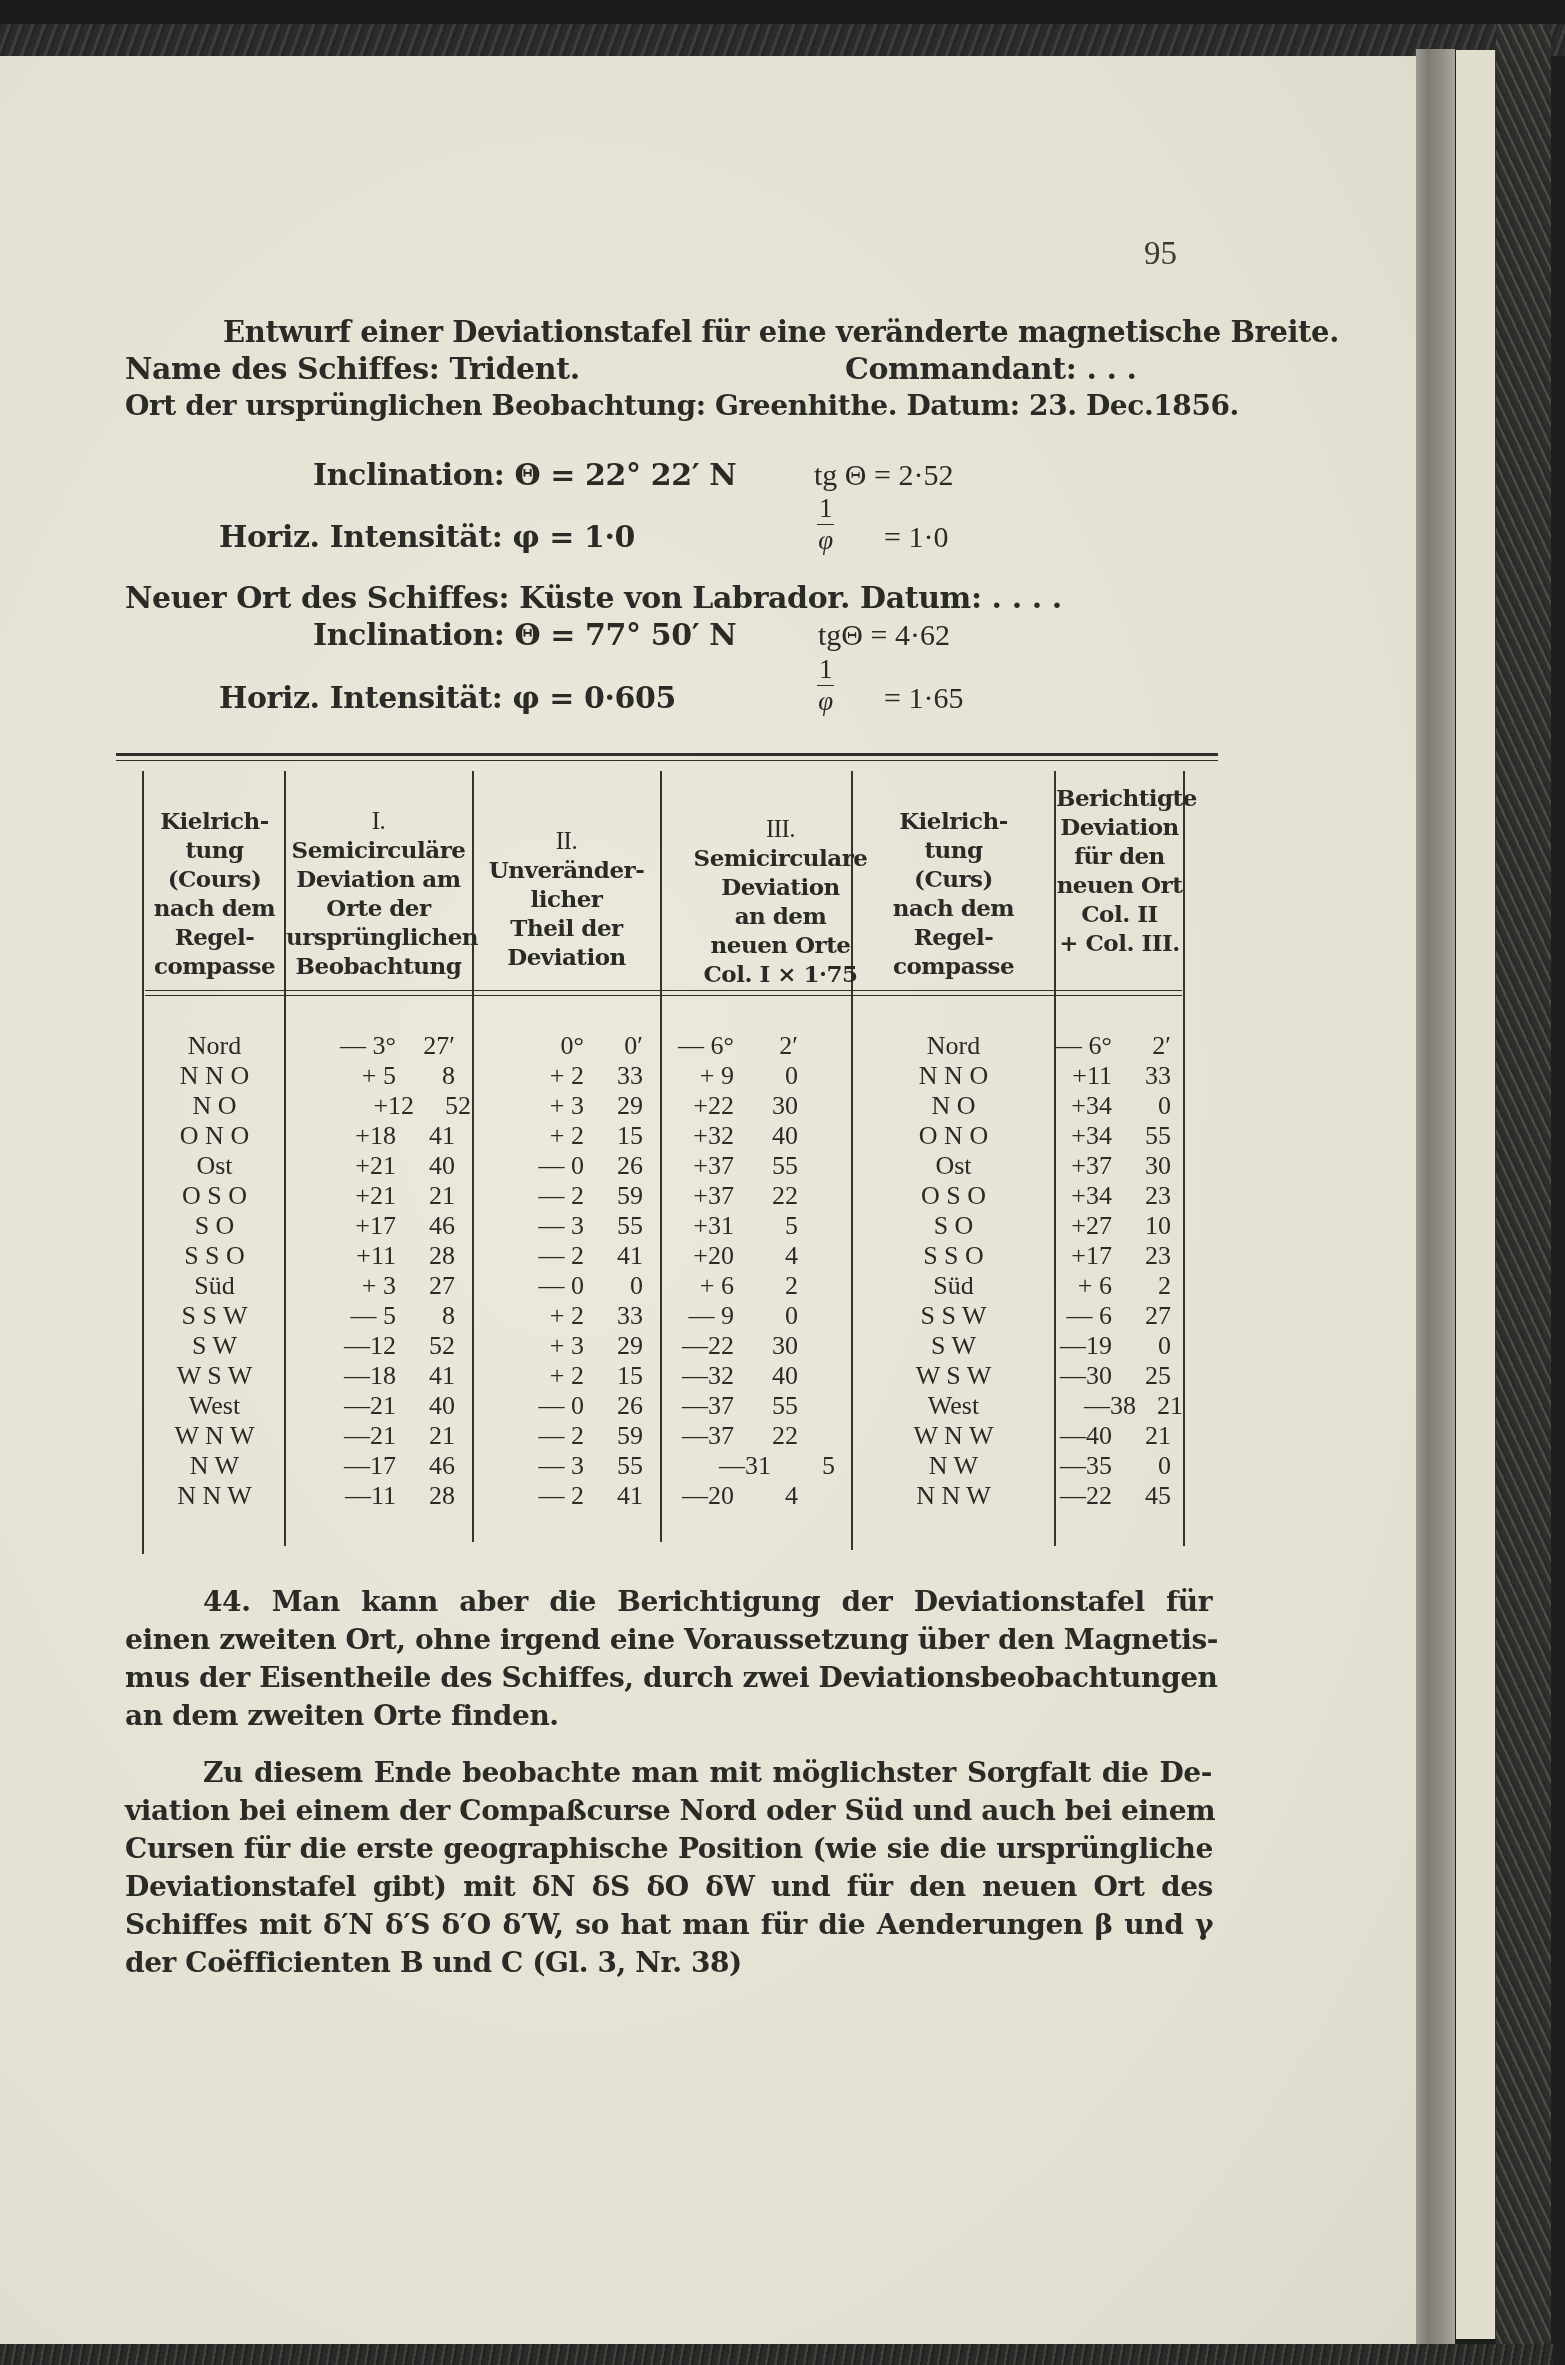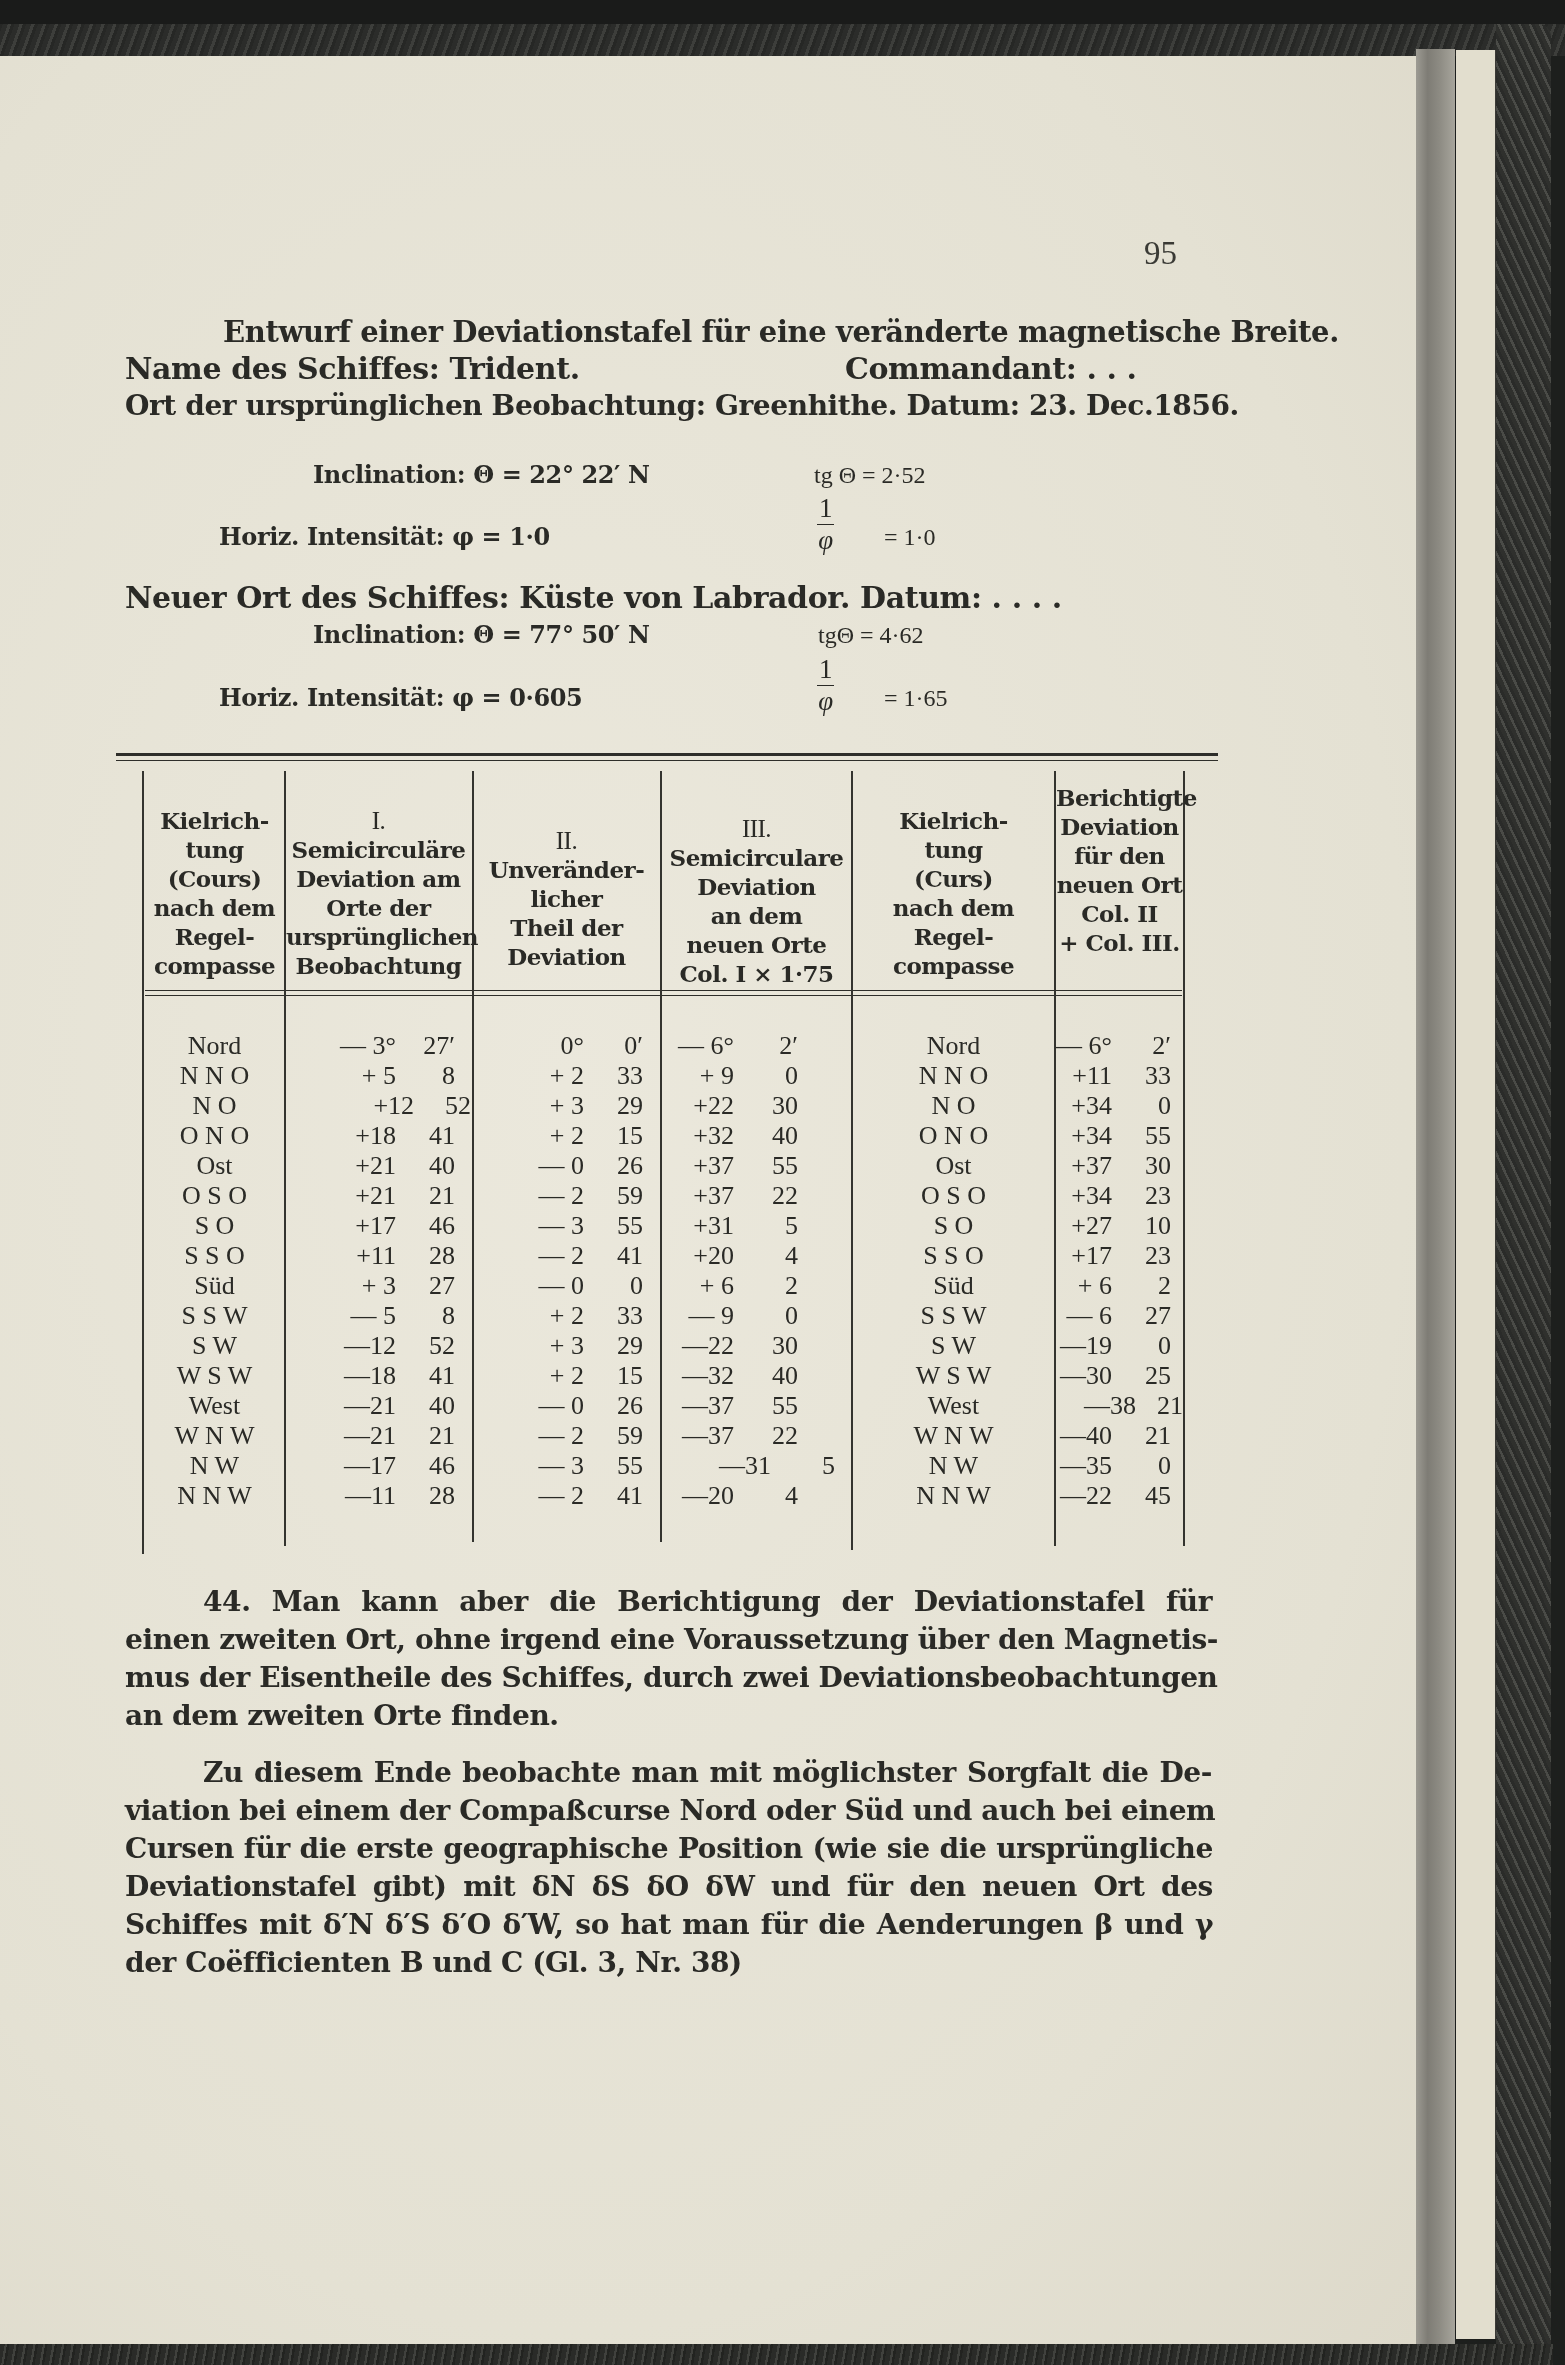--- a/index.html
+++ b/index.html
@@ -42,21 +42,21 @@
   .latin { font-family:"Liberation Serif", serif; }
 
   .page-number { position:absolute; left:1144px; top:235px; font-size:33px; font-family:"Liberation Serif", serif; color:#3a3a35; }
 
   .line { position:absolute; white-space:nowrap; font-size:30px; line-height:34px; }
   .title-line { left:223px; top:315px; font-size:29px; }
   .ship-line { left:125px; top:352px; }
   .ship-commander { left:845px; top:352px; }
   .orig-line { left:125px; top:389px; }
 
-  .formula { position:absolute; white-space:nowrap; font-size:24px; line-height:34px; }
+  .formula { position:absolute; white-space:nowrap; font-size:30px; line-height:34px; }
   .frac { position:absolute; font-family:"Liberation Serif", serif; font-size:27px; text-align:center; width:23.5px; }
   .frac .num { display:block; line-height:27px; }
   .frac .bar { display:block; height:1.6px; background:#2a2a26; margin:1.6px 3.1px; }
   .frac .den { display:block; line-height:27px; font-style:italic; }
 
   .rule-double {
     position:absolute; left:116px; width:1102px; height:7.8px;
     border-top:3.9px solid #2e2e2a; border-bottom:1.6px solid #2e2e2a; box-sizing:border-box;
   }
   .rule-thin-double {
@@ -148,21 +148,21 @@
   <div>ursprünglichen</div>
   <div>Beobachtung</div>
 </div>
 <div class="th" style="left:474px; width:185px; top:826px;">
   <div class="roman">II.</div>
   <div>Unveränder-</div>
   <div>licher</div>
   <div>Theil der</div>
   <div>Deviation</div>
 </div>
-<div class="th" style="left:662px; width:189px; top:814px;">
+<div class="th" style="left:662px; width:189px; top:814px;padding-left:24px;">
   <div class="roman">III.</div>
   <div>Semicirculare</div>
   <div>Deviation</div>
   <div>an dem</div>
   <div>neuen Orte</div>
   <div>Col. I × 1·75</div>
 </div>
 <div class="th" style="left:853px; width:201px; top:806px;">
   <div>Kielrich-</div>
   <div>tung</div>

